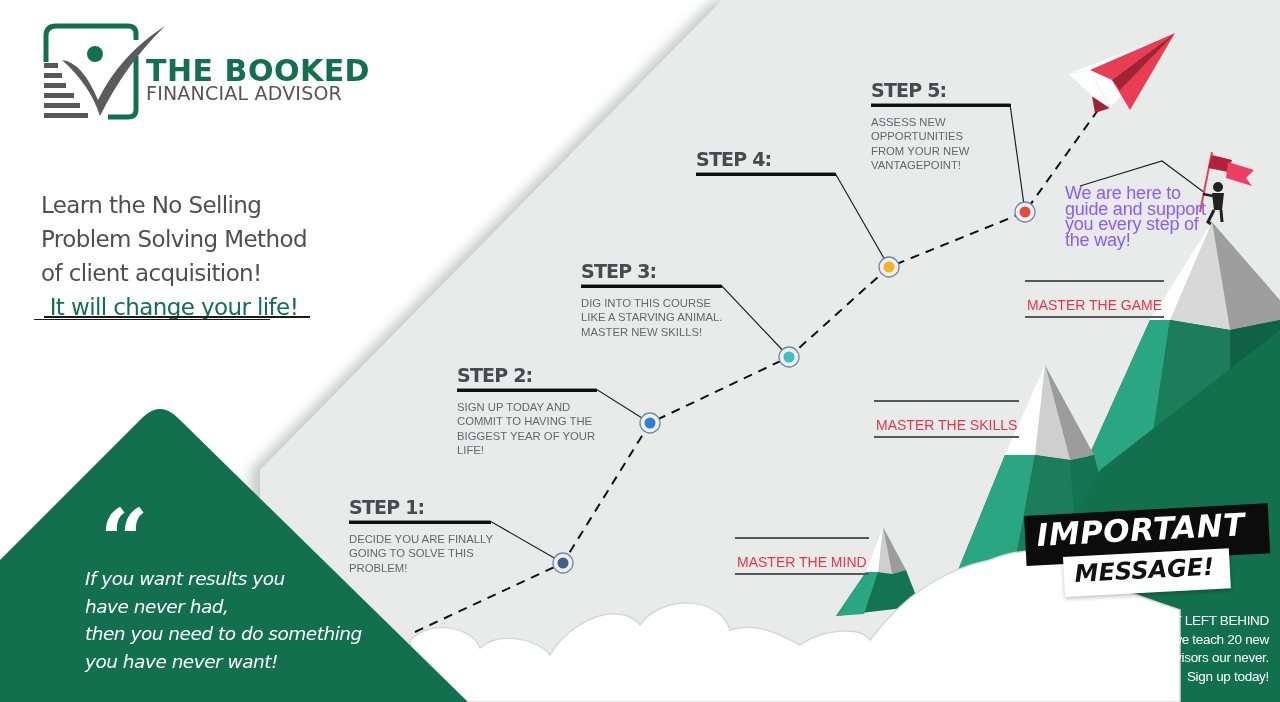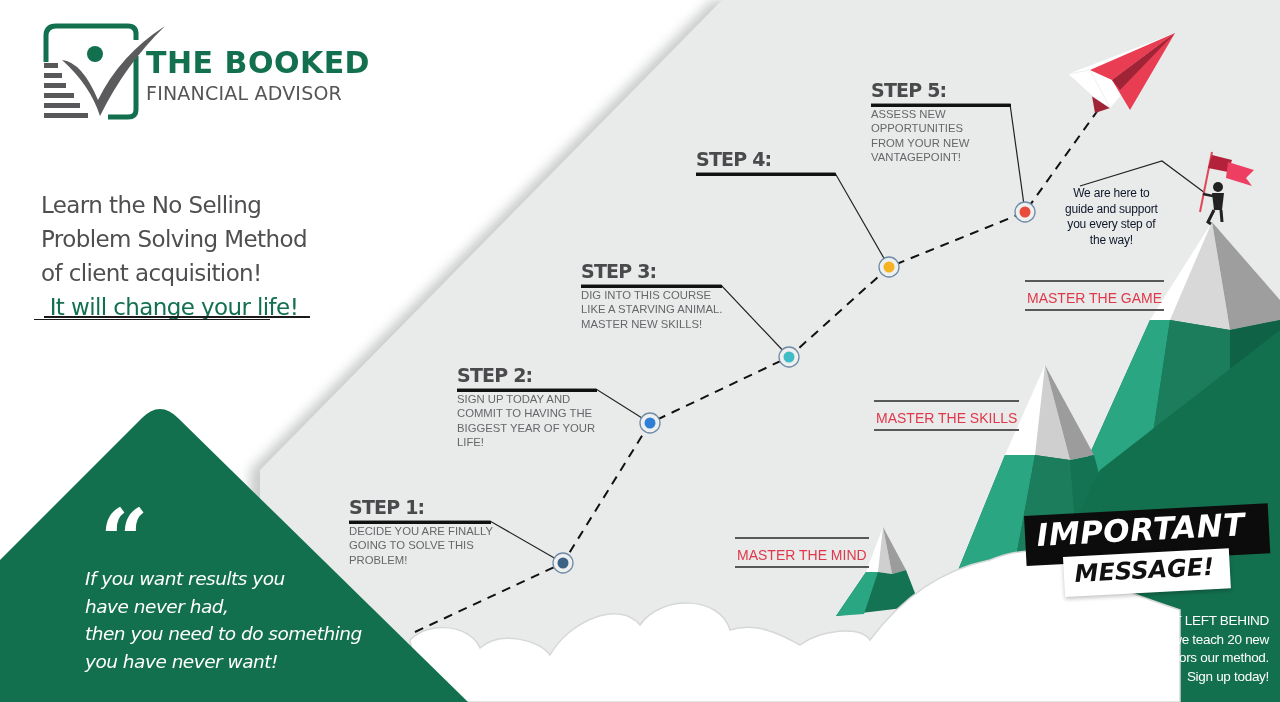--- a/index.html
+++ b/index.html
@@ -4,47 +4,47 @@
 <style>
   * { box-sizing: border-box; margin: 0; padding: 0; }
   html, body { width: 1280px; height: 702px; overflow: hidden; background: #ffffff; }
   body { position: relative; font-family: "Liberation Sans", sans-serif; }
 
   #scene { position: absolute; left: 0; top: 0; width: 1280px; height: 702px; }
 
   .abs { position: absolute; }
 
   
-  .logo-title { position: absolute; left: 146px; top: 48px; font-family: "DejaVu Sans", sans-serif; font-weight: bold; font-size: 30px; color: #13704f; letter-spacing: 0.5px; line-height: 1; }
+  .logo-title { position: absolute; left: 146px; top: 56px; font-family: "DejaVu Sans", sans-serif; font-weight: bold; font-size: 30px; color: #13704f; letter-spacing: 0.5px; line-height: 1; }
   .logo-sub { position: absolute; left: 146px; top: 84px; font-family: "DejaVu Sans", sans-serif; font-size: 19px; color: #555557; letter-spacing: 0.2px; line-height: 1; }
 
   
   .intro { position: absolute; left: 41px; top: 188px; font-family: "DejaVu Sans", sans-serif; font-size: 23px; line-height: 34px; color: #4f4f52; letter-spacing: -0.6px; }
   .intro .hl { color: #13704f; text-align: center; }
   .intro-line { display: block; white-space: nowrap; }
   .underline1 { position: absolute; left: 44px; top: 316px; width: 266px; height: 2px; background: #1a1a1a; }
   .underline2 { position: absolute; left: 34px; top: 319px; width: 236px; height: 1px; background: #1a1a1a; }
 
   
   .quote-mark { position: absolute; left: 100px; top: 498px; font-family: "DejaVu Serif", serif; font-weight: bold; font-size: 84px; color: #ffffff; line-height: 1; }
   .quote-text { position: absolute; left: 41px; top: 565px; font-family: "DejaVu Sans", sans-serif; font-style: italic; font-size: 18.5px; line-height: 27.5px; color: #ffffff; letter-spacing: -0.5px; margin-left: 44px; }
   .quote-text span { display: block; white-space: nowrap; }
 
   
   .step { position: absolute; }
   .step-title { font-family: "DejaVu Sans", sans-serif; font-weight: bold; font-size: 19px; color: #4a4a4d; letter-spacing: -0.8px; line-height: 1; }
   .step-rule { height: 2.5px; background: #111; margin-top: 4px; }
-  .step-desc { margin-top: 0; font-family: "Liberation Sans", sans-serif; font-size: 11.3px; line-height: 14.5px; color: #66676a; text-transform: uppercase; }
+  .step-desc { margin-top: 8px; font-family: "Liberation Sans", sans-serif; font-size: 11.3px; line-height: 14.5px; color: #66676a; text-transform: uppercase; }
   .step-desc span { display: block; white-space: nowrap; }
 
   
-  .master { position: absolute; font-family: "Liberation Sans", sans-serif; font-size: 14px; color: #e0374a; padding: 9px 2px 3px 2px; border-top: 2px solid #58585b; border-bottom: 2px solid #58585b; white-space: nowrap; line-height: 1.1; }
-
-  
-  .guide { position: absolute; left: 1065px; top: 186px; font-family: "Liberation Sans", sans-serif; font-size: 12px; line-height: 15.5px; color: #0f172a; letter-spacing: -0.2px; text-align: center; }
+  .master { position: absolute; font-family: "Liberation Sans", sans-serif; font-size: 14px; color: #e0374a; padding: 16px 2px 3px 2px; border-top: 2px solid #58585b; border-bottom: 2px solid #58585b; white-space: nowrap; line-height: 1.1; }
+
+  
+  .guide { position: absolute; left: 1065px; top: 186px; font-family: "Liberation Sans", sans-serif; font-size: 18px; line-height: 15.5px; color: #8b5cf6; letter-spacing: -0.2px; }
   .guide span { display: block; white-space: nowrap; }
 
   
   .badge1 { position: absolute; left: 1024px; top: 516px; width: 244px; height: 50px; background: #0c0c0c; transform: rotate(-3deg); transform-origin: left top; }
   .badge1-text { position: absolute; left: 1036px; top: 520px; font-family: "DejaVu Sans", sans-serif; font-weight: bold; font-style: italic; font-size: 31px; color: #ffffff; letter-spacing: 0.5px; transform: rotate(-3deg); transform-origin: left top; line-height: 1; white-space: nowrap; }
   .badge2 { position: absolute; left: 1063px; top: 557px; width: 166px; height: 40px; background: #ffffff; transform: rotate(-3deg); transform-origin: left top; box-shadow: 0 2px 4px rgba(0,0,0,0.25); }
   .badge2-text { position: absolute; left: 1074px; top: 562px; font-family: "DejaVu Sans", sans-serif; font-weight: bold; font-style: italic; font-size: 24px; color: #111111; transform: rotate(-3deg); transform-origin: left top; line-height: 1; white-space: nowrap; }
 
   .cta { position: absolute; right: 11px; top: 612px; text-align: right; font-family: "Liberation Sans", sans-serif; font-size: 13.5px; line-height: 18.5px; color: #ffffff; letter-spacing: -0.3px; }
   .cta span { display: block; white-space: nowrap; margin-left: 8px; }
@@ -247,16 +247,16 @@
   </div>
 
   <div class="badge1"></div>
   <div class="badge1-text">IMPORTANT</div>
   <div class="badge2"></div>
   <div class="badge2-text">MESSAGE!</div>
 
   <div class="cta">
     <span>DON’T GET LEFT BEHIND</span>
     <span>Every week we teach 20 new</span>
-    <span>advisors our method.</span>
+    <span>advisors our never.</span>
     <span>Sign up today!</span>
   </div>
 </div>
 
 </body></html>

